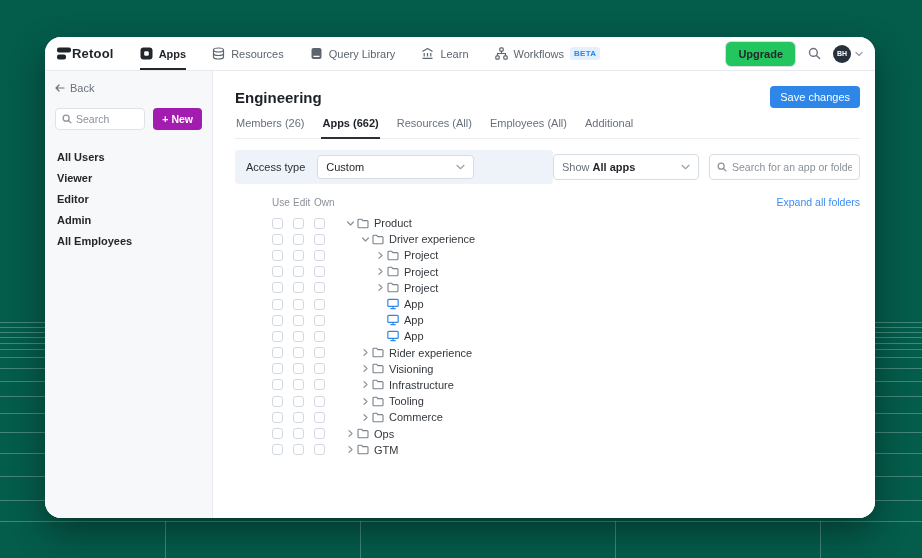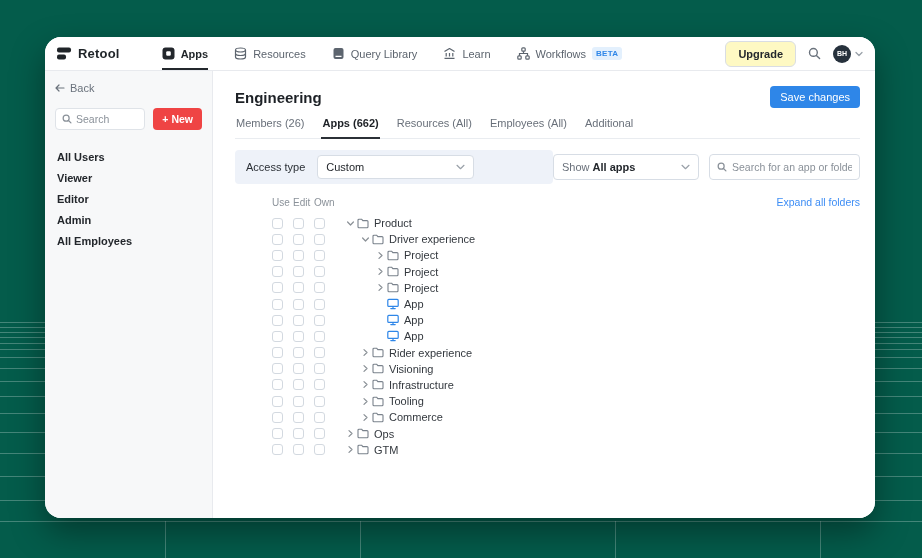--- a/index.html
+++ b/index.html
@@ -18,48 +18,48 @@
   .card {
     position:absolute; left:45px; top:37px; width:830px; height:481px;
     background:#fff; border-radius:16px; overflow:hidden;
     box-shadow:0 14px 34px rgba(0,0,0,.38);
     display:flex; flex-direction:column;
   }
 
   
   .navbar { height:34px; min-height:34px; border-bottom:1px solid #e8eaee;
     display:flex; align-items:stretch; padding:0 12px; background:#fff; }
-  .brand { display:flex; align-items:center; gap:6px; margin-right:42px; cursor:pointer; }
+  .brand { display:flex; align-items:center; margin-right:26px; cursor:pointer; }
   .brand-text { font-size:13px; font-weight:bold; color:#1f2428; letter-spacing:.2px; }
   .nav-items { display:flex; align-items:stretch; gap:26px; }
   .nav-item { display:flex; align-items:center; gap:6px; font-size:11px; color:#5c646e; cursor:pointer; }
   .nav-item.active { color:#1f2428; font-weight:bold; box-shadow:inset 0 -2px 0 #23272c; }
   .nav-item svg { display:block; }
   .beta-badge { background:#e3f0fd; color:#2e86e8; font-size:8px; font-weight:bold;
     padding:2px 4px; border-radius:3px; letter-spacing:.3px; }
   .nav-right { margin-left:auto; display:flex; align-items:center; gap:12px; }
   .upgrade-btn { border:1px solid #d9dde3; border-radius:6px; height:24px; padding:12px 12px;
-    font-size:11px; font-weight:bold; color:#23272c; background:#fef9c3; display:flex; align-items:center; cursor:pointer; }
+    font-size:11px; font-weight:bold; color:#23272c; background:#22c55e; display:flex; align-items:center; cursor:pointer; }
   .avatar-wrap { display:flex; align-items:center; gap:4px; cursor:pointer; }
   .avatar { width:18px; height:18px; border-radius:50%; background:#26313c; color:#fff;
     font-size:7px; font-weight:bold; display:flex; align-items:center; justify-content:center; }
 
   
   .body-row { flex:1; display:flex; min-height:0; }
 
   
   .sidebar { width:168px; min-width:168px; background:#f7f8f9; border-right:1px solid #e8eaee; padding:11px 10px; }
   .back-link { font-size:11px; color:#6a727c; display:flex; align-items:center; gap:5px; cursor:pointer; }
   .side-search-row { display:flex; gap:8px; margin-top:14px; }
   .side-search { flex:1; height:22px; background:#fff; border:1px solid #dfe3e8; border-radius:4px;
     display:flex; align-items:center; padding:0 6px; gap:4px; }
   .side-search input { border:none; outline:none; width:60px; font-size:10.5px; color:#3a3f45;
     font-family:"Liberation Sans", sans-serif; background:transparent; }
   .side-search input::placeholder { color:#8a9199; }
-  .new-btn { height:22px; padding:0 9px; border:none; border-radius:4px; background:#ef4444;
+  .new-btn { height:22px; padding:0 9px; border:none; border-radius:4px; background:#a21caf;
     color:#fff; font-size:10.5px; font-weight:bold; cursor:pointer; font-family:"Liberation Sans", sans-serif; }
   .side-items { margin-top:16px; }
   .side-item { font-size:11px; font-weight:bold; color:#23272c; padding:5px 2px; height:21px; cursor:pointer; }
 
   
   .main { flex:1; background:#fff; padding:0 15px 0 22px; display:flex; flex-direction:column; min-width:0; }
   .main-header { margin-top:15px; display:flex; align-items:center; justify-content:space-between; }
   .page-title { font-size:15px; font-weight:bold; color:#1d2126; }
   .save-btn { height:22px; padding:0 10px; border:none; border-radius:4px; background:#2e86e8;
     color:#fff; font-size:11px; cursor:pointer; font-family:"Liberation Sans", sans-serif; }

